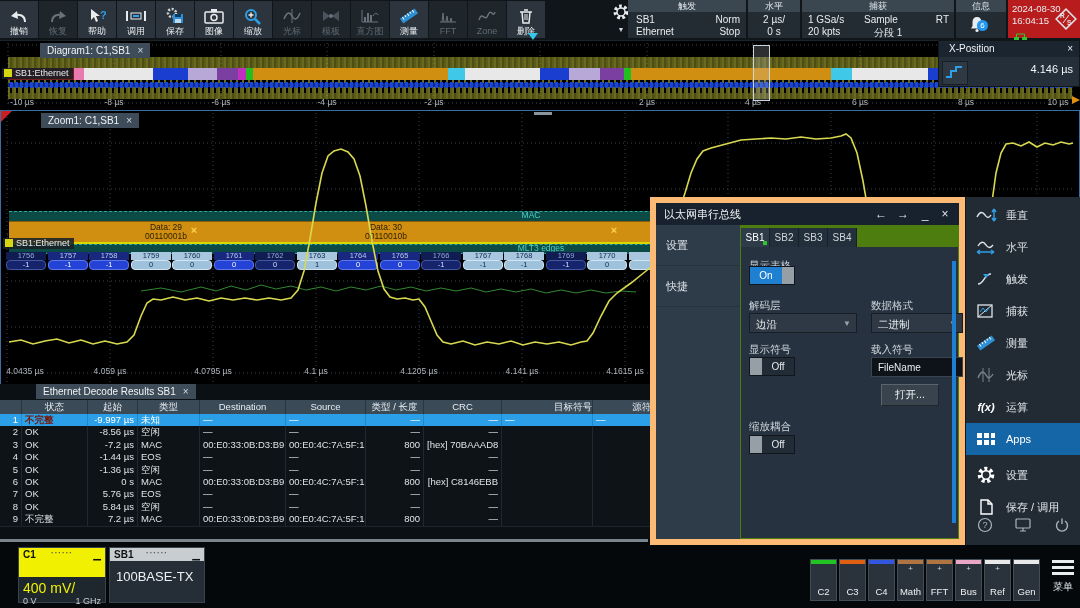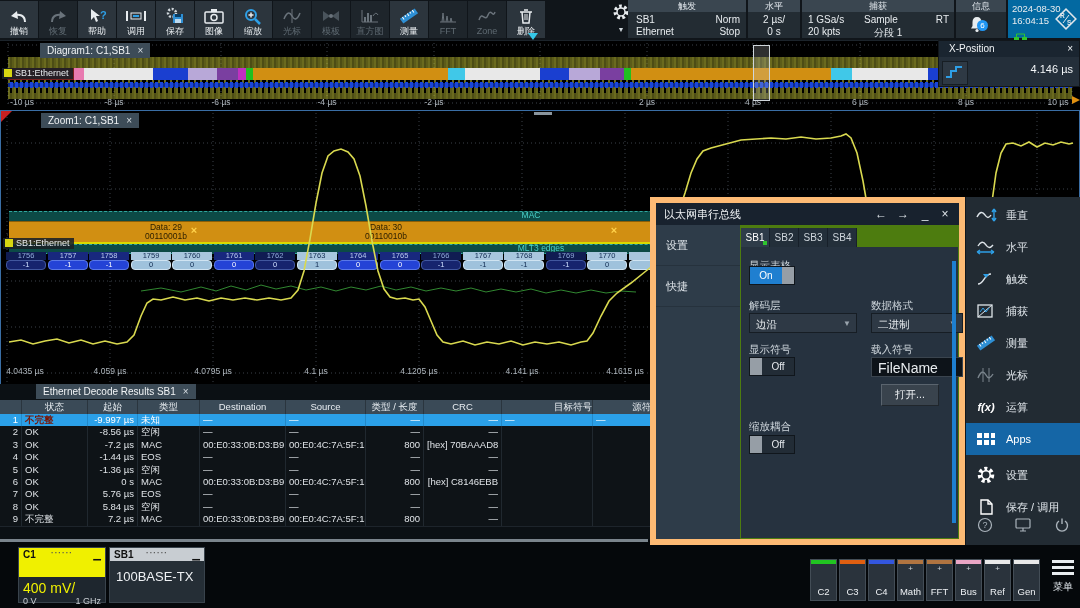--- a/index.html
+++ b/index.html
@@ -68,21 +68,21 @@
   .dnavi.on{background:#3c4c5a;border-left:3px solid #2196f3;padding-left:7px;color:#fff;}
   .dtab{position:absolute;top:25px;height:19px;width:28px;text-align:center;line-height:19px;font-size:10px;color:#cfd6dc;background:#232f3a;border-right:1px solid #17202a;}
   .dtab.on{background:#2e3c49;color:#fff;}
   .dtab .led{position:absolute;right:2px;bottom:2px;width:4px;height:4px;background:#2fc52f;}
   .dlab{position:absolute;font-size:10.5px;color:#cdd5db;white-space:nowrap;}
   .toggle{position:absolute;width:44px;height:17px;border:1px solid #10161c;display:flex;font-size:10px;line-height:17px;}
   .tog-on{background:#1f7fd0;} .tog-on .tt{flex:1;text-align:center;color:#fff;} .tog-on .knob{width:12px;background:#969ea6;}
   .tog-off{background:#222c36;} .tog-off .knob{width:12px;background:#969ea6;} .tog-off .tt{flex:1;text-align:center;color:#e4e8ec;}
   .dd{position:absolute;height:20px;background:#2e3945;border:1px solid #161d24;font-size:10.5px;color:#e8ecef;line-height:20px;padding-left:6px;box-sizing:border-box;}
   .dd .ar{position:absolute;right:5px;top:0;color:#9aa4ad;font-size:8px;}
-  .dinput{position:absolute;height:20px;background:#0d1319;border:1px solid #3a444e;font-size:14px;color:#e8ecef;line-height:20px;padding-left:6px;box-sizing:border-box;}
+  .dinput{position:absolute;height:20px;background:#0d1319;border:1px solid #3a444e;font-size:10px;color:#e8ecef;line-height:20px;padding-left:6px;box-sizing:border-box;}
   .dpush{position:absolute;height:20px;background:#39434d;border-top:1px solid #5a646e;border-left:1px solid #5a646e;border-right:1px solid #20262c;border-bottom:1px solid #20262c;color:#eef1f4;font-size:10.5px;text-align:center;line-height:19px;}
   #dscroll{position:absolute;right:3px;top:58px;width:4px;height:262px;background:#1e7fd0;}
   
   #sidebar{position:absolute;left:965px;top:197px;width:115px;height:348px;background:#222b33;z-index:40;border-left:1px solid #11161b;}
   .sbi{position:absolute;left:0;width:115px;height:32px;display:flex;align-items:center;}
   .sbi .ic{width:40px;display:flex;justify-content:center;}
   .sbi .lb{font-size:11px;color:#dfe5ea;}
   .sbi.on{background:#1566a6;}
   .sbi.on .lb{color:#fff;}
   .sbb{position:absolute;bottom:6px;width:115px;height:24px;display:flex;justify-content:space-around;align-items:center;color:#aab3bb;}
@@ -287,21 +287,21 @@
       <div class="shead">信息</div>
       <div style="position:absolute;left:12px;top:15px;">
         <svg width="18" height="18">
             <path d="M9 2 C6 2 4.5 4 4.5 7 V11 L3 13.5 H15 L13.5 11 V7 C13.5 4 12 2 9 2 Z" fill="#e8ecef"></path>
             <circle cx="9" cy="15.5" r="1.6" fill="#e8ecef"></circle>
           </svg>
         <div style="position:absolute;left:9px;top:5px;width:11px;height:11px;border-radius:6px;background:#2196f3;color:#fff;font-size:8px;text-align:center;line-height:11px;">6</div>
       </div>
     </div>
 
-    <div class="sblock" style="left:1008px;width:72px;background:#0369a1;">
+    <div class="sblock" style="left:1008px;width:72px;background:#b91c1c;">
       <div class="sval" style="left:4px;top:3px;font-size:9.5px;">2024-08-30</div>
       <div class="sval" style="left:4px;top:15px;font-size:9.5px;">16:04:15</div>
       <div style="position:absolute;right:2px;top:7px;"><svg width="24" height="24">
             <g transform="rotate(45 12 12)">
               <rect x="5" y="5" width="14" height="14" fill="none" stroke="#dfe5ea" stroke-width="1.5"></rect>
             </g>
             <text x="6" y="11" font-size="6.5" fill="#dfe5ea" font-weight="bold">R</text>
             <path d="M9 16 L15 8" stroke="#dfe5ea"></path>
             <text x="13" y="18" font-size="6.5" fill="#dfe5ea" font-weight="bold">S</text>
           </svg></div>

